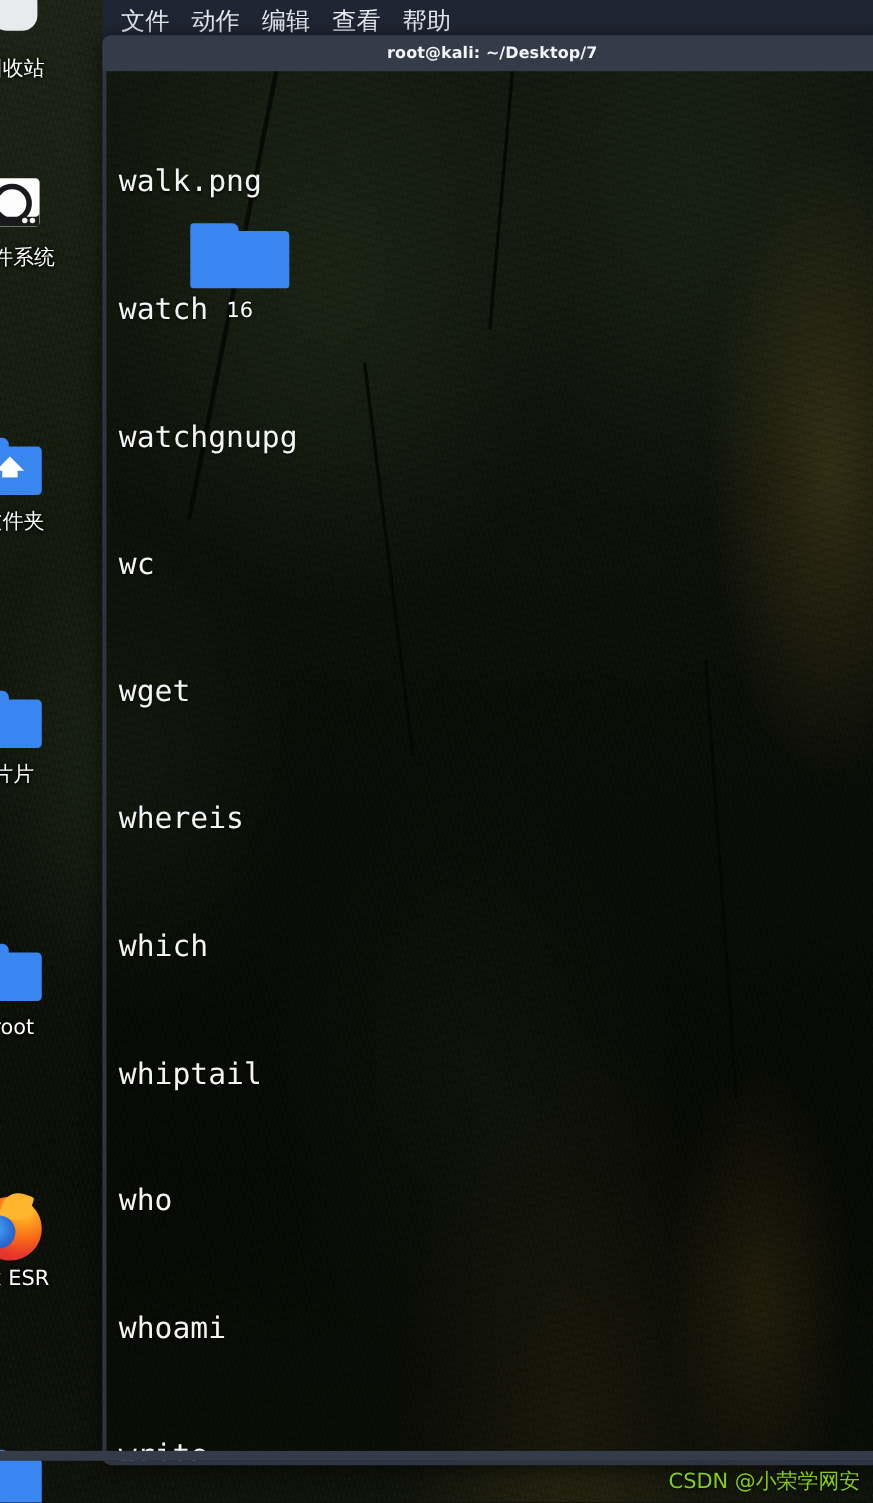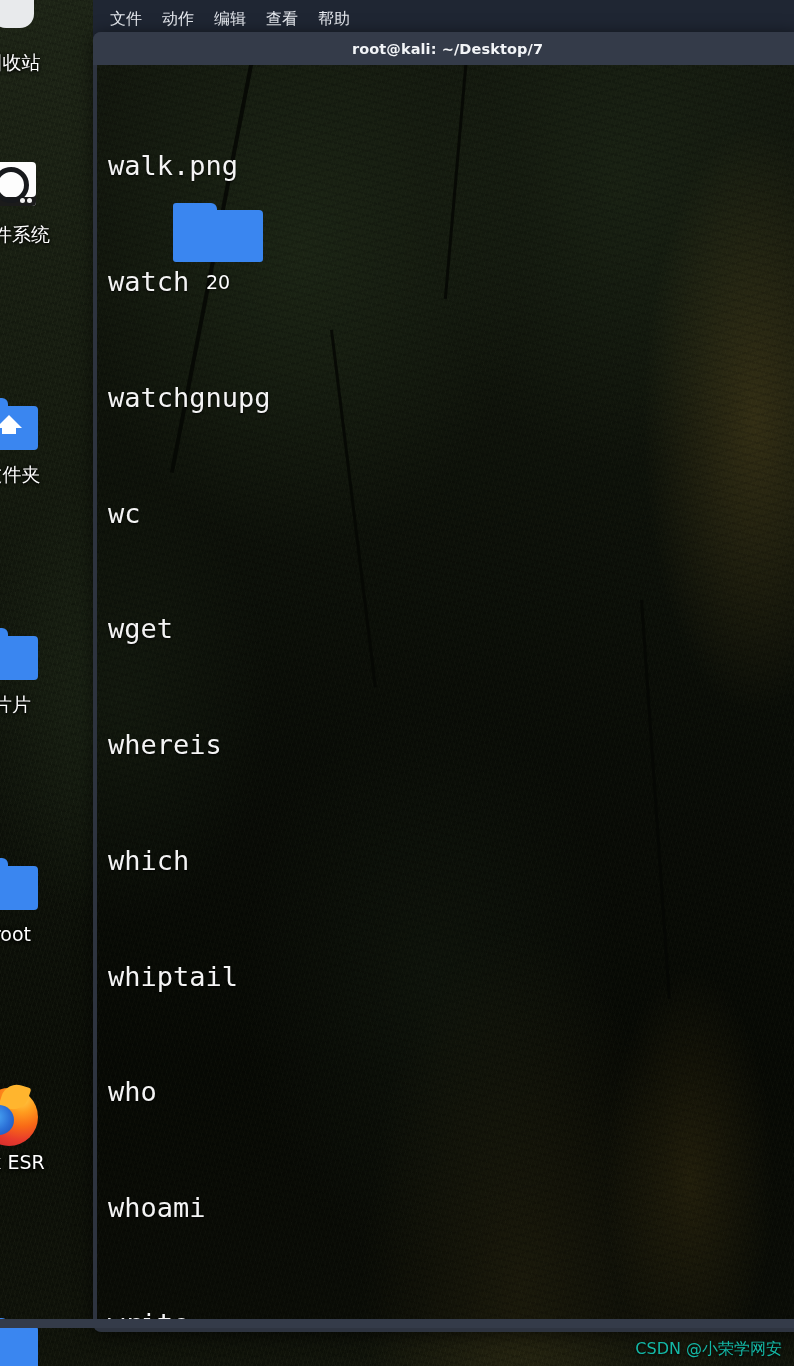--- a/index.html
+++ b/index.html
@@ -258,41 +258,41 @@
     width: 701px;
     height: 38px;
     background: #1f2633;
     display: flex;
     align-items: center;
     padding-left: 17px;
     box-sizing: border-box;
   }
   .menu-item {
     color: #e6e9ef;
-    font-size: 16px;
+    font-size: 22px;
     font-family: Liberation Mono, monospace;
     margin-right: 20px;
     cursor: default;
   }
 
   
   #taskbar {
     position: absolute;
     left: 0;
     bottom: 38px;
     width: 794px;
     height: 9px;
     background: #343b49;
   }
   #watermark {
     position: absolute;
     right: 12px;
     bottom: 6px;
-    color: #14b8a6;
-    font-size: 16px;
+    color: #84cc16;
+    font-size: 19px;
     font-family: "DejaVu Sans", sans-serif;
     text-shadow: 0 1px 3px rgba(0,0,0,0.9);
   }
 </style>
 </head>
 <body>
 
 <div id="screen">
 
   <div class="wallpaper">
@@ -376,21 +376,21 @@
       <div class="term-bg wallpaper">
         <div class="wall-noise"></div>
         <div class="wall-branch" style="left:250px; top:60px; width:4px; height:420px; transform:rotate(11deg);"></div>
         <div class="wall-branch" style="left:330px; top:330px; width:3px; height:360px; transform:rotate(-7deg);"></div>
         <div class="wall-branch" style="left:470px; top:0px; width:3px; height:300px; transform:rotate(5deg);"></div>
         <div class="wall-branch" style="left:640px; top:600px; width:3px; height:400px; transform:rotate(-4deg);"></div>
       </div>
       <div class="term-dim"></div>
 
       <div class="through-folder"></div>
-      <div class="through-folder-label">20</div>
+      <div class="through-folder-label">16</div>
 
       <div class="term-text">
         <span class="term-line">walk.png</span>
         <span class="term-line">watch</span>
         <span class="term-line">watchgnupg</span>
         <span class="term-line">wc</span>
         <span class="term-line">wget</span>
         <span class="term-line">whereis</span>
         <span class="term-line">which</span>
         <span class="term-line">whiptail</span>

